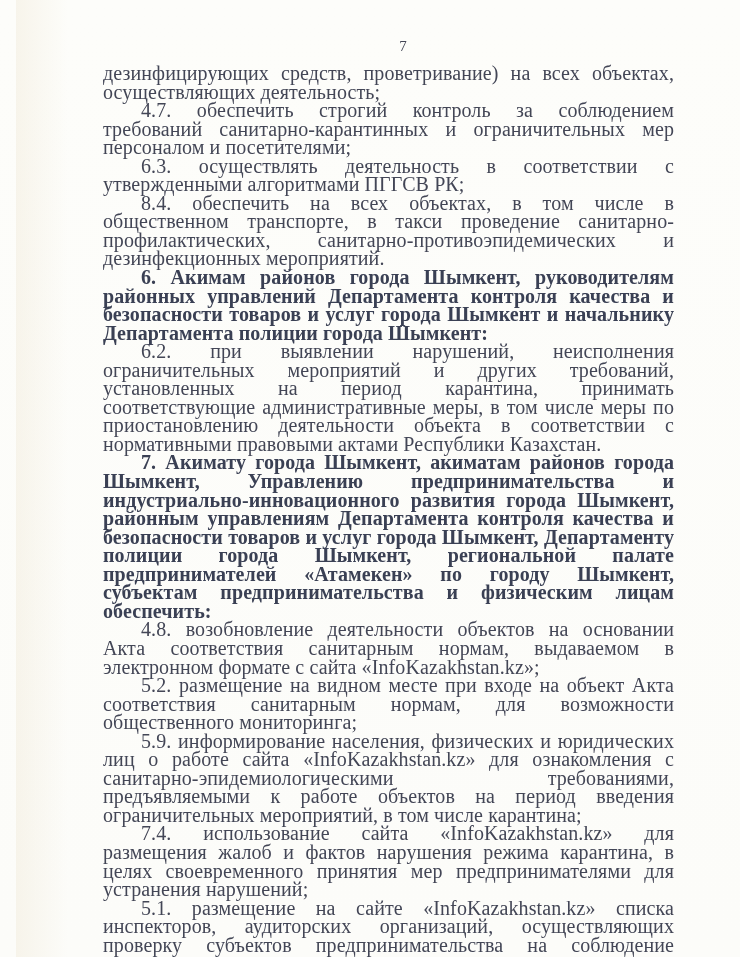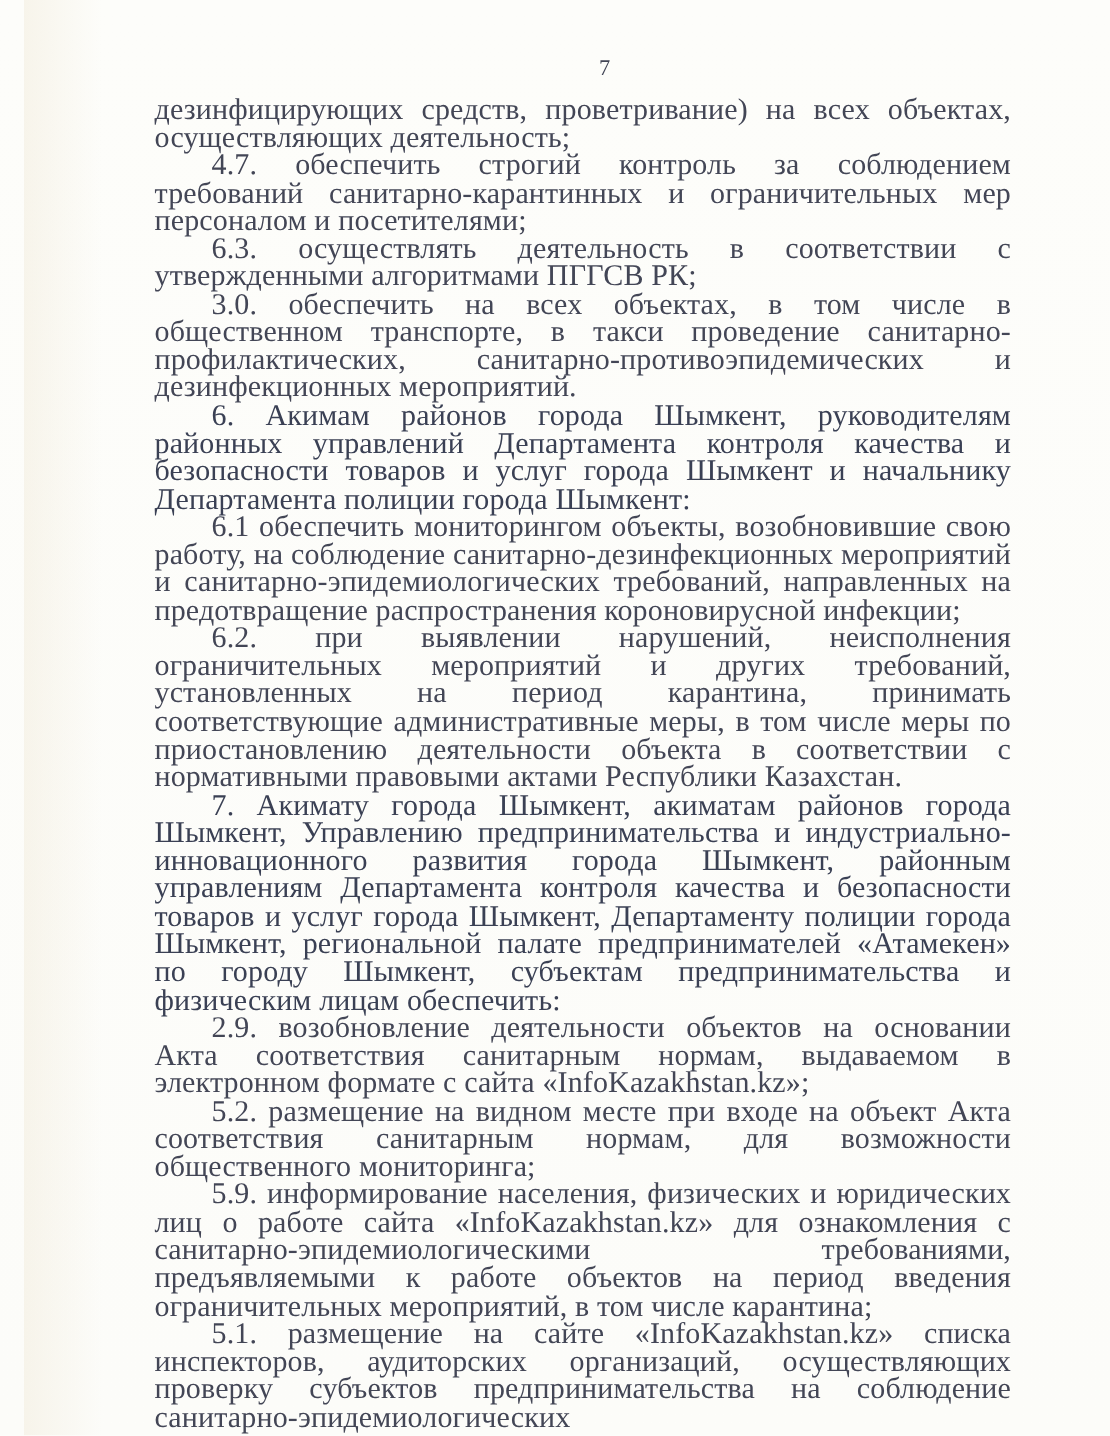--- a/index.html
+++ b/index.html
@@ -48,37 +48,37 @@
     color: var(--ink, #434656);
   }
   .content p.para {
     margin: 0;
     padding: 0;
   }
   .content p.indent {
     text-indent: 38px;
   }
   .content p.bold {
-    font-weight: normal;
+    font-weight: bold;
     color: var(--ink-bold, #3a4054);
   }
 </style>
 </head>
 <body style="--ink: #434656; --ink-bold: #3a4054; background: rgb(253, 253, 251);">
 
 <div class="page">
   <div class="scan-edge"></div>
   <div class="page-number">7</div>
   <div class="content">
       <p class="para body">дезинфицирующих средств, проветривание) на всех объектах, осуществляющих деятельность;</p>
       <p class="para body indent">4.7. обеспечить строгий контроль за соблюдением требований санитарно-карантинных и ограничительных мер персоналом и посетителями;</p>
       <p class="para body indent">6.3. осуществлять деятельность в соответствии с утвержденными алгоритмами ПГГСВ РК;</p>
-      <p class="para body indent">3.0. обеспечить на всех объектах, в том числе в общественном транспорте, в такси проведение санитарно-профилактических, санитарно-противоэпидемических и дезинфекционных мероприятий.</p>
+      <p class="para body indent">8.4. обеспечить на всех объектах, в том числе в общественном транспорте, в такси проведение санитарно-профилактических, санитарно-противоэпидемических и дезинфекционных мероприятий.</p>
       <p class="para bold indent">6. Акимам районов города Шымкент, руководителям районных управлений Департамента контроля качества и безопасности товаров и услуг города Шымкент и начальнику Департамента полиции города Шымкент:</p>
-      <p class="para body indent">6.1  обеспечить мониторингом объекты, возобновившие свою работу, на соблюдение санитарно-дезинфекционных мероприятий и санитарно-эпидемиологических требований, направленных на предотвращение распространения короновирусной инфекции;</p>
       <p class="para body indent">6.2. при выявлении нарушений, неисполнения ограничительных мероприятий и других требований, установленных на период карантина, принимать соответствующие административные меры, в том числе меры по приостановлению деятельности объекта в соответствии с нормативными правовыми актами Республики Казахстан.</p>
       <p class="para bold indent">7. Акимату города Шымкент, акиматам районов города Шымкент, Управлению предпринимательства и индустриально-инновационного развития города Шымкент, районным управлениям Департамента контроля качества и безопасности товаров и услуг города Шымкент, Департаменту полиции города Шымкент, региональной палате предпринимателей «Атамекен» по городу Шымкент, субъектам предпринимательства и физическим лицам обеспечить:</p>
-      <p class="para body indent">2.9.  возобновление деятельности объектов на основании Акта соответствия санитарным нормам, выдаваемом в электронном формате с сайта «InfoKazakhstan.kz»;</p>
+      <p class="para body indent">4.8.  возобновление деятельности объектов на основании Акта соответствия санитарным нормам, выдаваемом в электронном формате с сайта «InfoKazakhstan.kz»;</p>
       <p class="para body indent">5.2.  размещение на видном месте при входе на объект Акта соответствия санитарным нормам, для возможности общественного мониторинга;</p>
       <p class="para body indent">5.9.  информирование населения, физических и юридических лиц о работе сайта «InfoKazakhstan.kz» для ознакомления с санитарно-эпидемиологическими требованиями, предъявляемыми к работе объектов на период введения ограничительных мероприятий, в том числе карантина;</p>
+      <p class="para body indent">7.4.  использование сайта «InfoKazakhstan.kz» для размещения жалоб и фактов нарушения режима карантина, в целях своевременного принятия мер предпринимателями для устранения нарушений;</p>
       <p class="para body indent">5.1.  размещение на сайте «InfoKazakhstan.kz» списка инспекторов, аудиторских организаций, осуществляющих проверку субъектов предпринимательства на соблюдение санитарно-эпидемиологических</p>
     </div>
 </div>
 
 </body></html>

